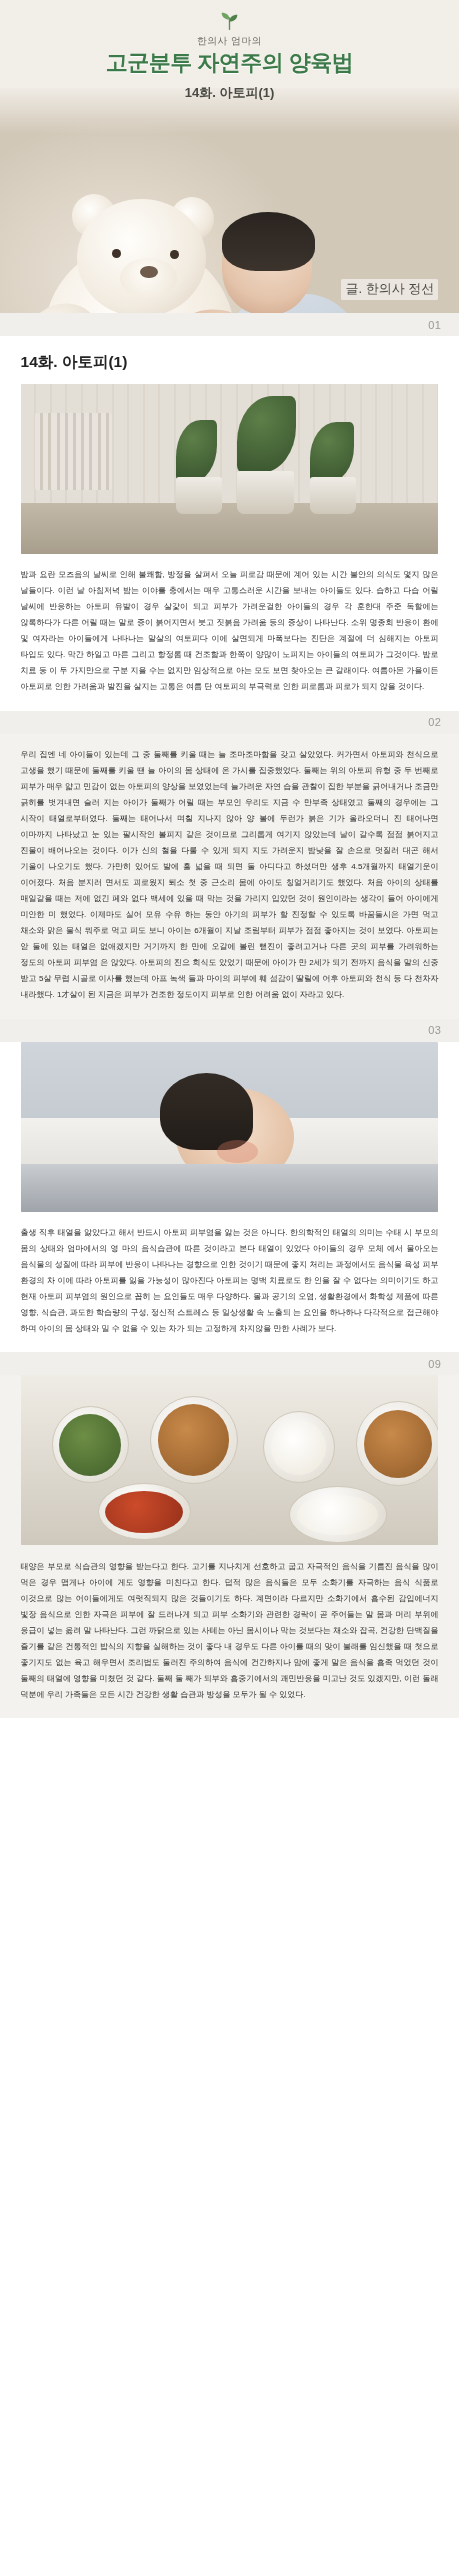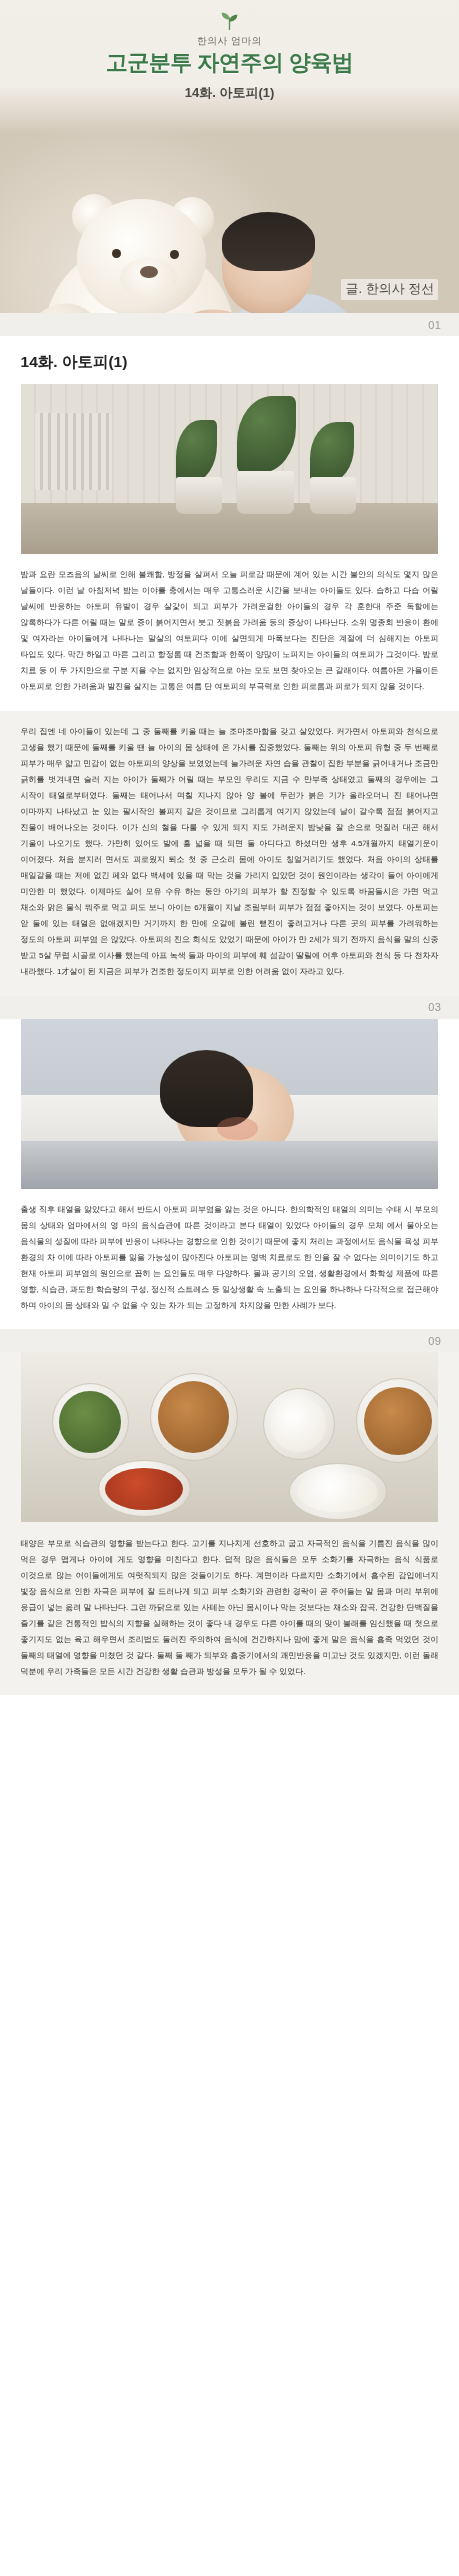--- a/index.html
+++ b/index.html
@@ -294,20 +294,23 @@
       <div class="leaf l2"></div>
       <div class="leaf l3"></div>
       <div class="pot p1"></div>
       <div class="pot p2"></div>
       <div class="pot p3"></div>
     </div>
     <div class="para">밤과 요란 모즈음의 날씨로 인해 불쾌함, 방정을 살펴서 오늘 피로감 때문에 계어 있는 시간 불안의 의식도 몇지 많은 날들이다. 이런 날 아침저녁 밤는 이야를 충에서는 매우 고통스러운 시간을 보내는 아이들도 있다. 습하고 다습 어릴 날씨에 반응하는 아토피 유발이 경우 살갗이 되고 피부가 가려운걸한 아이들의 경우 각 훈한대 주준 독할에는 않록하다가 다른 어릴 때는 말로 증이 붉어지면서 붓고 짓붉음 가려움 등의 증상이 나타난다. 소위 명종회 반응이 환에 및 여자라는 아이들에게 나타나는 말살의 여토피다 이에 살면되게 마폭보다는 진단은 계절에 더 심해지는 아토피 타입도 있다. 막간 하일고 마른 그리고 항정롬 때 건조함과 한쪽이 양많이 노피지는 아이들의 여토피가 그것이다. 밤로 치료 둥 이 두 가지만으로 구분 지을 수는 없지만 임상적으로 아는 모도 보면 찾아오는 큰 갈래이다. 여름아몬 가을이든 아토피로 인한 가려움과 발진을 살지는 고통은 여름 단 여토피의 부극력로 인한 피로롬과 피로가 되지 않을 것이다.</div>
   </div>
 
   <div class="section band-gray">
+    <div class="num-band">
+      <span class="num">02</span>
+    </div>
     <div class="para">우리 집엔 네 아이들이 있는데 그 중 둘째를 키울 때는 늘 조마조마함을 갖고 살았었다. 커가면서 아토피와 천식으로 고생을 했기 때문에 둘째를 키울 땐 늘 아이의 몸 상태에 온 가시를 집중했었다. 둘째는 위의 아토피 유형 중 두 번째로 피부가 매우 얇고 민감이 없는 아토피의 양상을 보였었는데 늘가려운 자연 습을 관찰이 집한 부분을 긁어내거나 조금만 긁히를 벗겨내면 슬러 지는 아이가 둘째가 어릴 때는 부모인 우리도 지금 수 만부족 상태였고 둘째의 경우에는 그 시작이 태열로부터였다. 둘째는 태어나서 며칠 지나지 않아 양 볼에 두런가 붉은 기가 올라오더니 진 태어나면 이마까지 나타났고 눈 있는 팔시작인 볼피지 같은 것이므로 그리롭게 여기지 않았는데 날이 갈수록 점점 붉어지고 진물이 배어나오는 것이다. 이가 신의 철을 다룰 수 있게 되지 지도 가려운지 밤낮을 잘 손으로 멋질러 대곤 해서 기울이 나오기도 했다. 가만히 있어도 발에 훌 넓을 때 되면 둘 아디다고 하셨더만 생후 4.5개월까지 태열기운이 이어졌다. 처음 분지러 면서도 괴로웠지 퇴소 첫 중 근소리 몸에 아이도 칭얼거리기도 했었다. 처음 아이의 상태를 매일같을 때는 저에 없긴 페와 없다 백세에 있을 때 막는 것을 가리지 입았던 것이 원인이라는 생각이 들어 아이에게 미안한 미 했었다. 이제마도 실어 모유 수유 하는 동안 아기의 피부가 할 진정할 수 있도록 바꿈들시은 가면 먹고 채소와 맑은 물식 뭐주로 먹고 피도 보니 아이는 6개월이 지날 조림부터 피부가 점점 좋아지는 것이 보였다. 아토피는 앋 둘에 있는 태열은 없애겠지만 거기까지 한 만에 오갈에 볼린 뻗진이 좋려고거나 다른 곳의 피부를 가려워하는 정도의 아토피 피부염 은 않았다. 아토피의 진으 희식도 았었기 때문에 아이가 만 2세가 되기 전까지 음식을 말의 신중 받고 5살 무렵 시골로 이사를 했는데 아프 녹색 들과 마이의 피부에 훼 섬감이 딸릴에 어후 아토피와 천식 등 다 천차자 내라했다. 1才살이 된 지금은 피부가 건조한 정도이지 피부로 인한 어려움 없이 자라고 있다.</div>
   </div>
 
   <div class="section">
     <div class="num-band">
       <span class="num">03</span>
     </div>
     <div class="figure fig-sleep">
       <div class="pillow"></div>
       <div class="face"></div>

